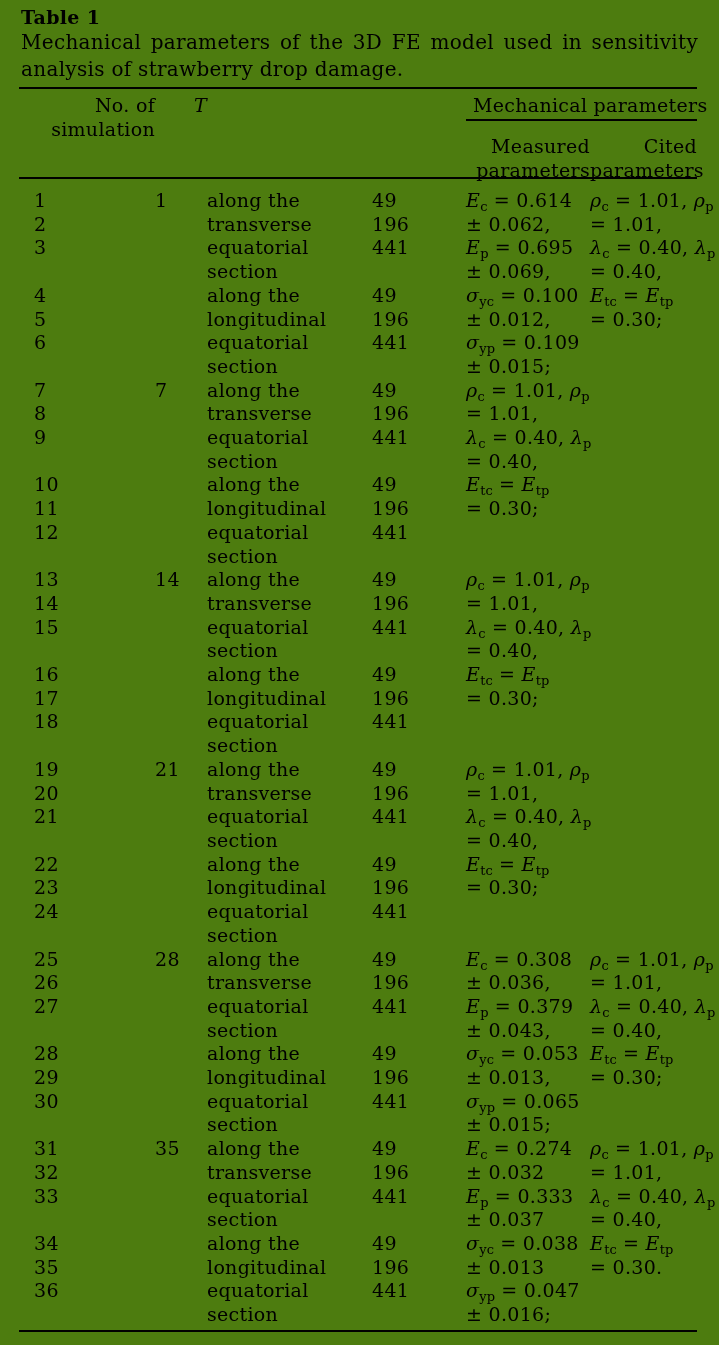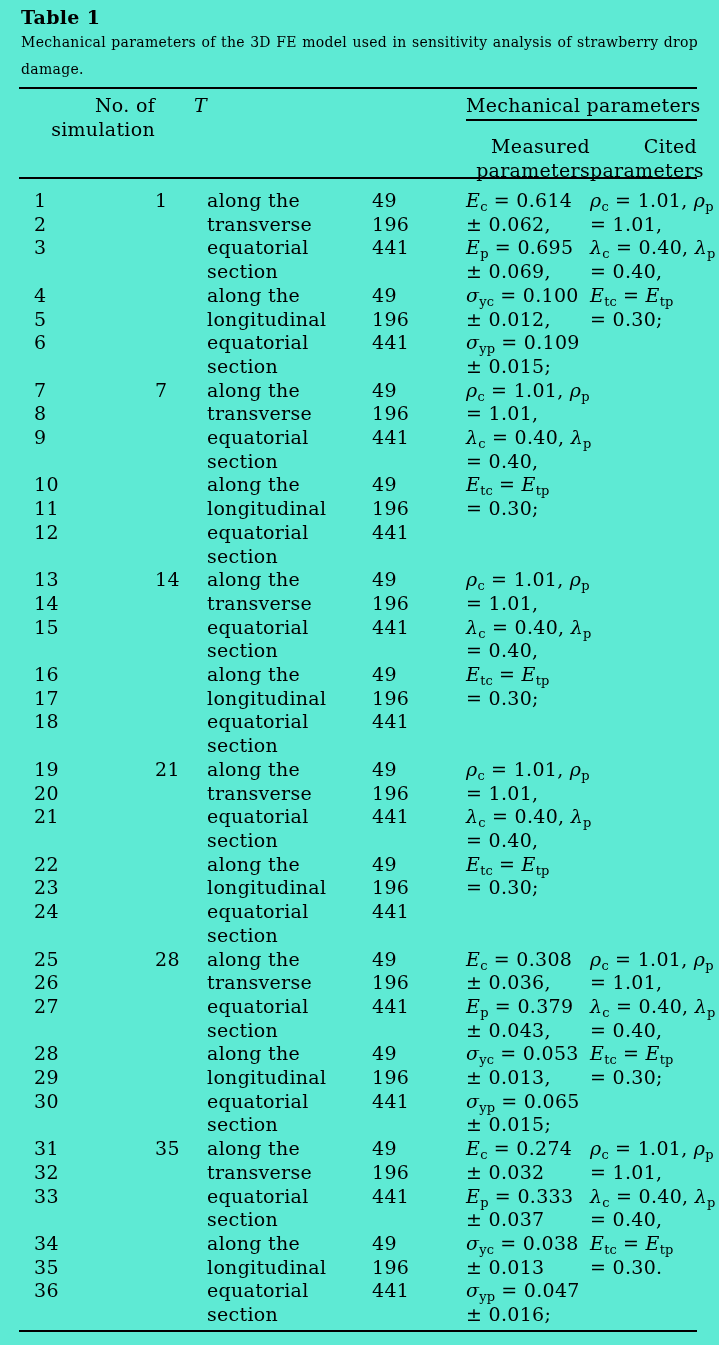--- a/index.html
+++ b/index.html
@@ -1,38 +1,38 @@
 <!DOCTYPE html>
 <html><head>
 <meta charset="utf-8">
 <style>
   html, body { margin: 0; padding: 0; background: #ffffff; }
   .page {
     position: relative;
     width: 719px;
     height: 1345px;
-    background: #5eead4;
+    background: #4d7c0f;
     color: #000000;
     font-family: "DejaVu Serif", "Liberation Serif", serif;
     font-size: 19px;
     letter-spacing: 0.3px;
     overflow: hidden;
   }
   .tbl-title {
     position: absolute;
     left: 21px; top: 4px;
     font-weight: bold;
     line-height: 26px;
     white-space: nowrap;
   }
   .tbl-caption {
     position: absolute;
     left: 21px; top: 29px;
     width: 677px;
-    font-size: 14px;
+    font-size: 20px;
     line-height: 27px;
     text-align: justify;
   }
   .tbl {
     position: absolute;
     left: 19px; top: 87px;
     width: 678px;
   }
   .thead {
     display: grid;
@@ -41,21 +41,21 @@
     border-top: 2.5px solid #000;
     border-bottom: 2.5px solid #000;
     padding: 4px 0 0 15px;
     box-sizing: border-box;
     line-height: 24px;
     height: 92px;
   }
   .hcell { white-space: nowrap; text-align: right; }
   .italic { font-style: italic; }
   .hmech { grid-column: 5 / 7; }
-  .hmech-title { line-height: 24px; white-space: nowrap; }
+  .hmech-title { line-height: 24px; white-space: nowrap; margin-left: 7px; }
   .hmech-rule {
     height: 2px;
     background: #000;
     margin: 2px 0 3px 0;
     width: 100%;
   }
   .hmech-sub {
     display: grid;
     grid-template-columns: 124px 107px;
     padding-top: 4px;

